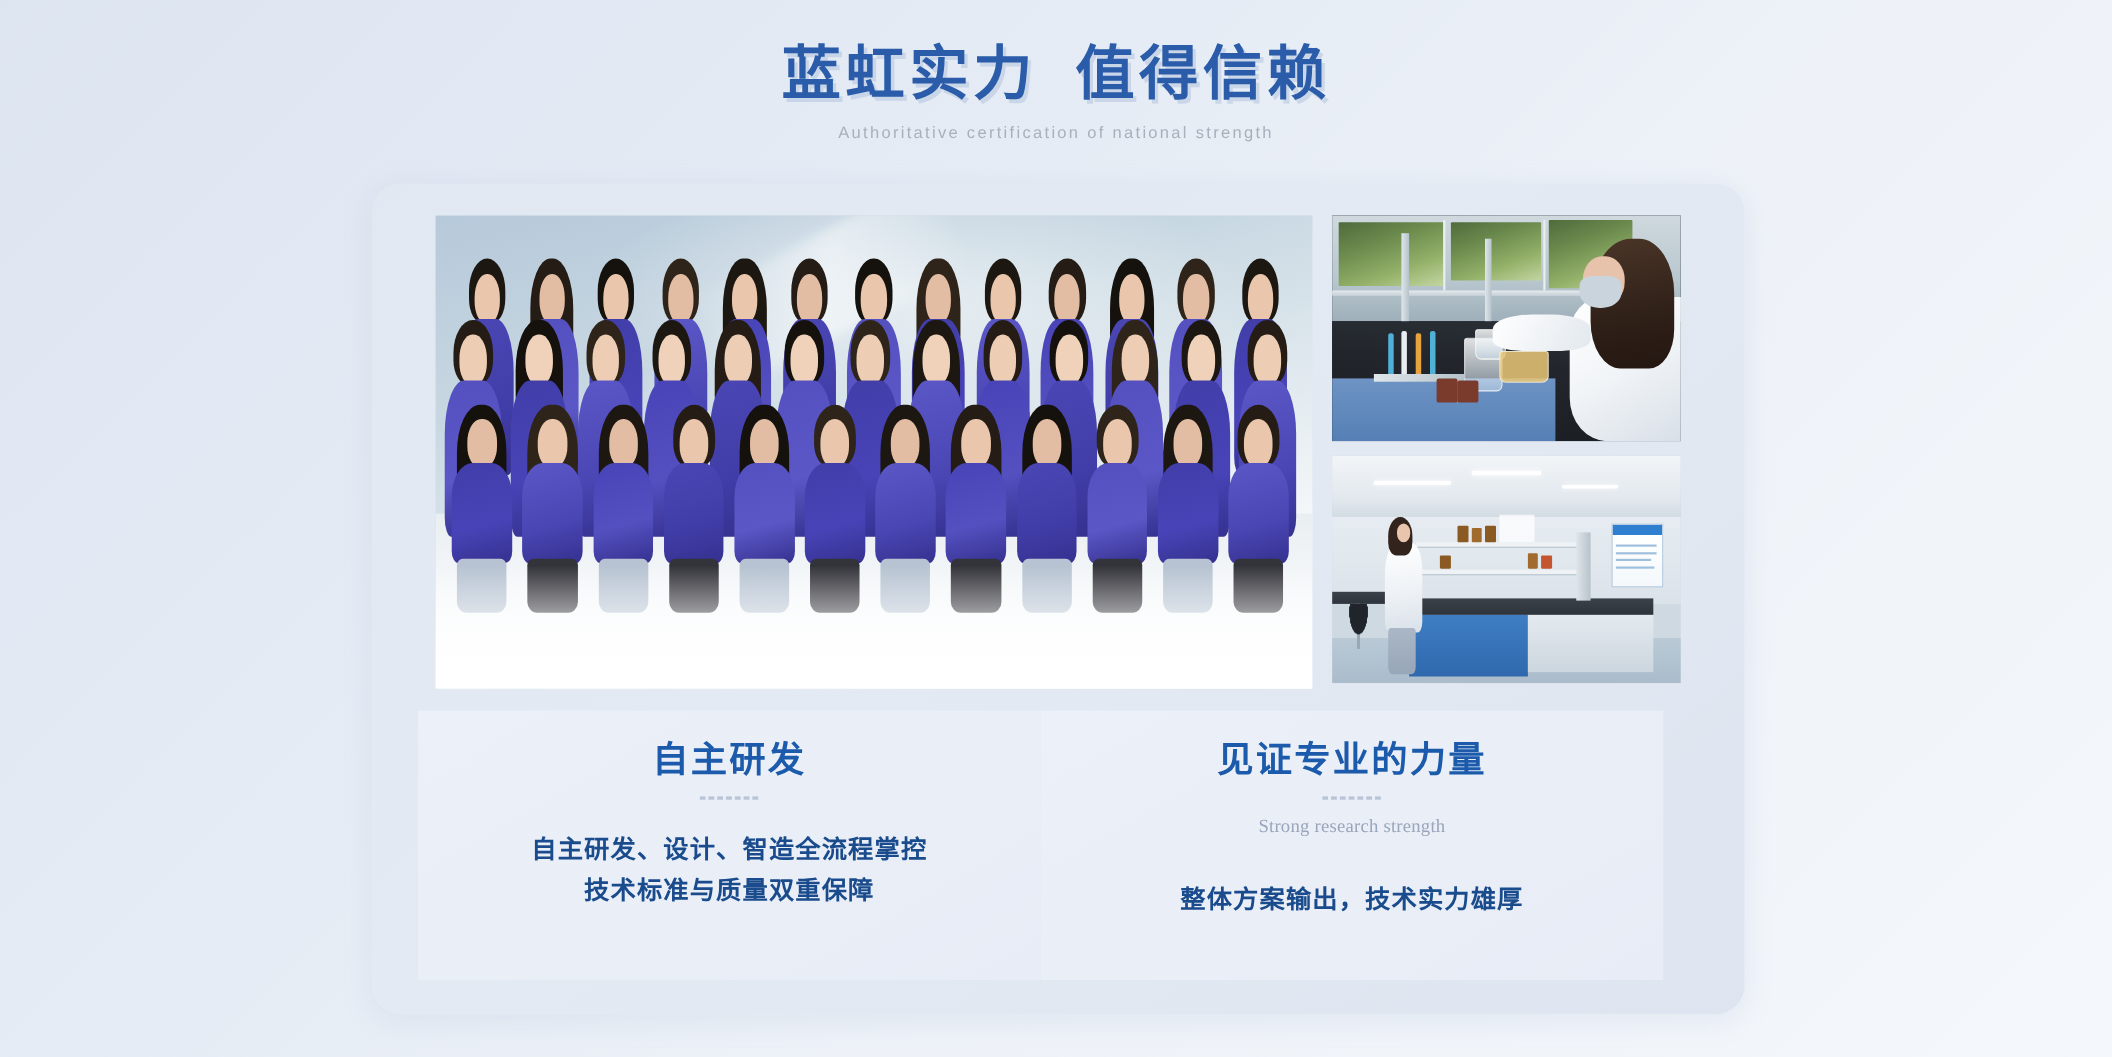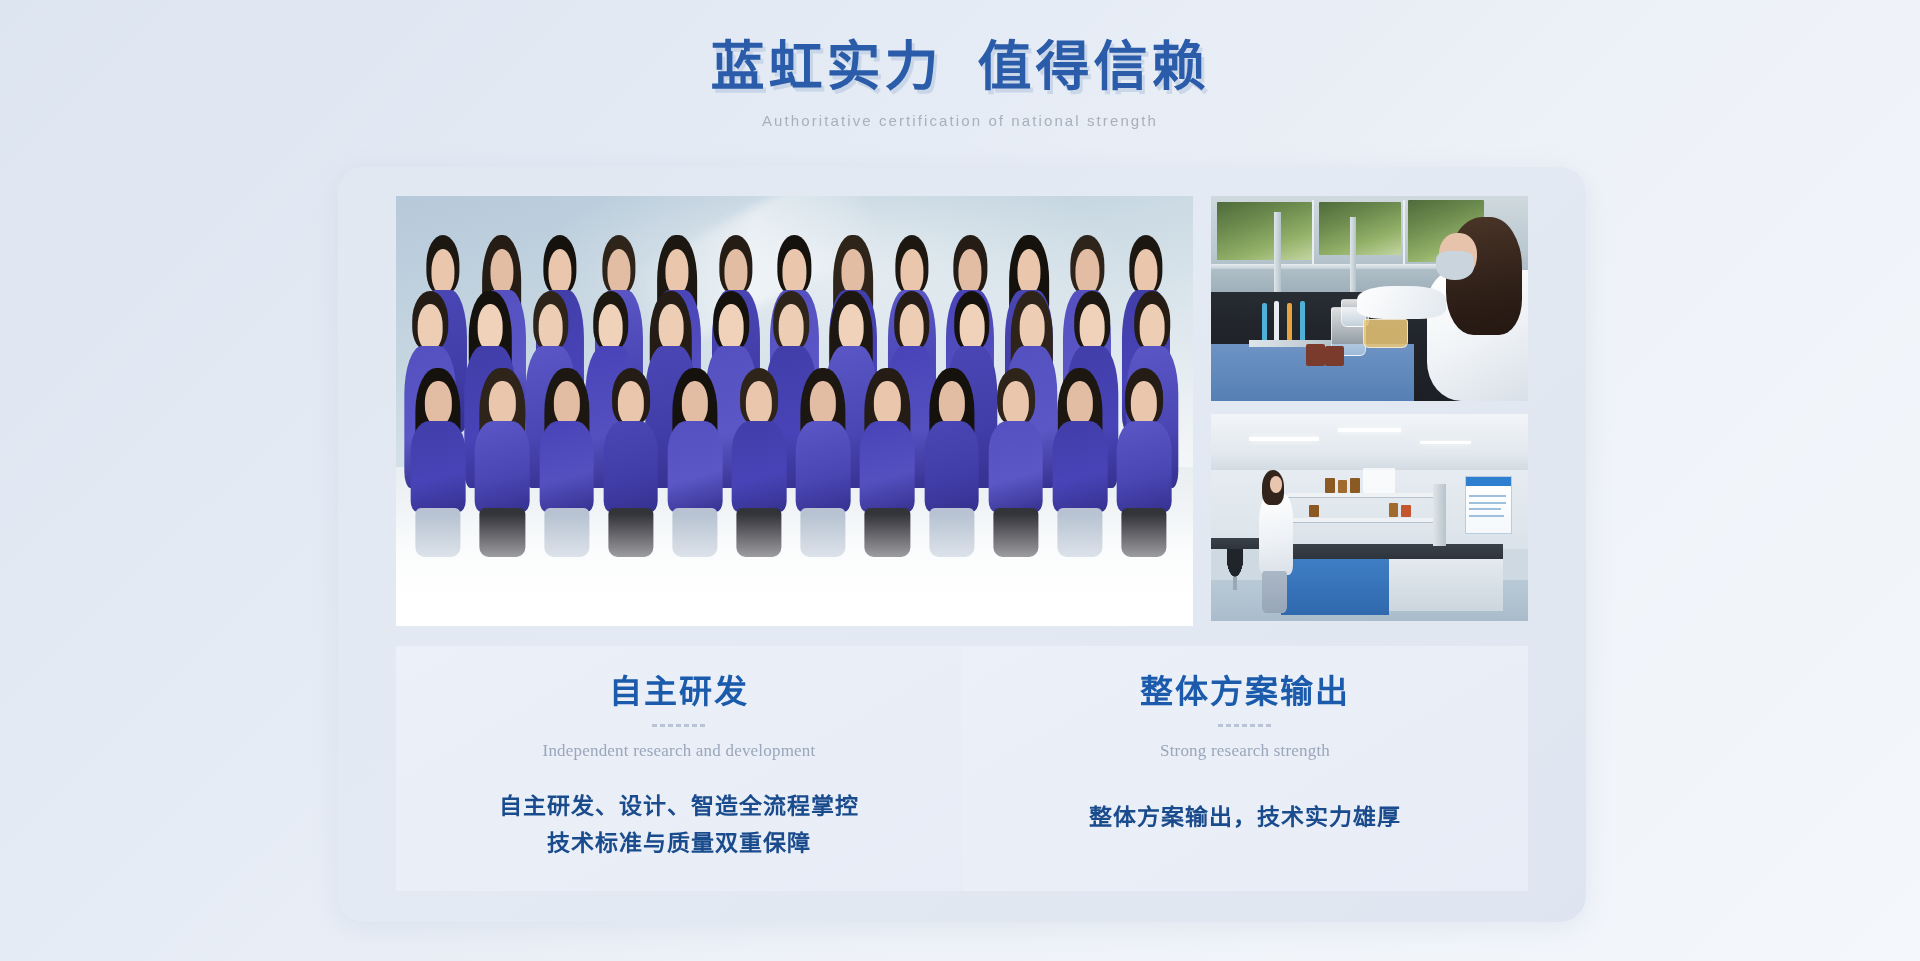--- a/index.html
+++ b/index.html
@@ -175,21 +175,21 @@
   .lb-coat { position:absolute; background: linear-gradient(170deg,#ffffff 0%,#eef2f6 55%,#d9e0e8 100%);
     border-radius: 34% 30% 12% 14%; }
   .lb-hair { position:absolute; background:#32241c; border-radius:50% 50% 34% 34%; }
   .lb-face { position:absolute; background:#e9c5ad; border-radius:48%; }
   .lb-jeans { position:absolute; background: linear-gradient(180deg,#aab7c6,#97a6b8); border-radius: 10% 10% 16% 16%; }
   .lb-stool { position:absolute; }
 
   
   .cards {
     position: absolute;
-    left: 58px;
+    left: 42px;
     top: 479px;
     width: 1132px;
     height: 245px;
     display: flex;
   }
 
   .card {
     flex: 1;
     background: linear-gradient(150deg,#ecf0f8 0%,#e9eef7 55%,#e7ecf6 100%);
     padding-top: 27px;
@@ -518,29 +518,28 @@
       <div class="lb-face" style="left:18.5%;top:30%;width:4%;height:8%;"></div>
       <div class="lb-jeans" style="left:16%;top:76%;width:8%;height:20%;"></div>
     </div>
   </div>
 
   <div class="cards">
 
     <div class="card">
       <div class="card-title">自主研发</div>
       <div class="card-divider"></div>
-      <div class="card-subtitle">Independent research and development</div>
       <div class="card-body">
         <div>自主研发、设计、智造全流程掌控</div>
         <div>技术标准与质量双重保障</div>
       </div>
     </div>
 
     <div class="card">
-      <div class="card-title">整体方案输出</div>
+      <div class="card-title">见证专业的力量</div>
       <div class="card-divider"></div>
       <div class="card-subtitle">Strong research strength</div>
       <div class="card-body single">
         <div>整体方案输出，技术实力雄厚</div>
       </div>
     </div>
   </div>
 </div>
 
 </body></html>

